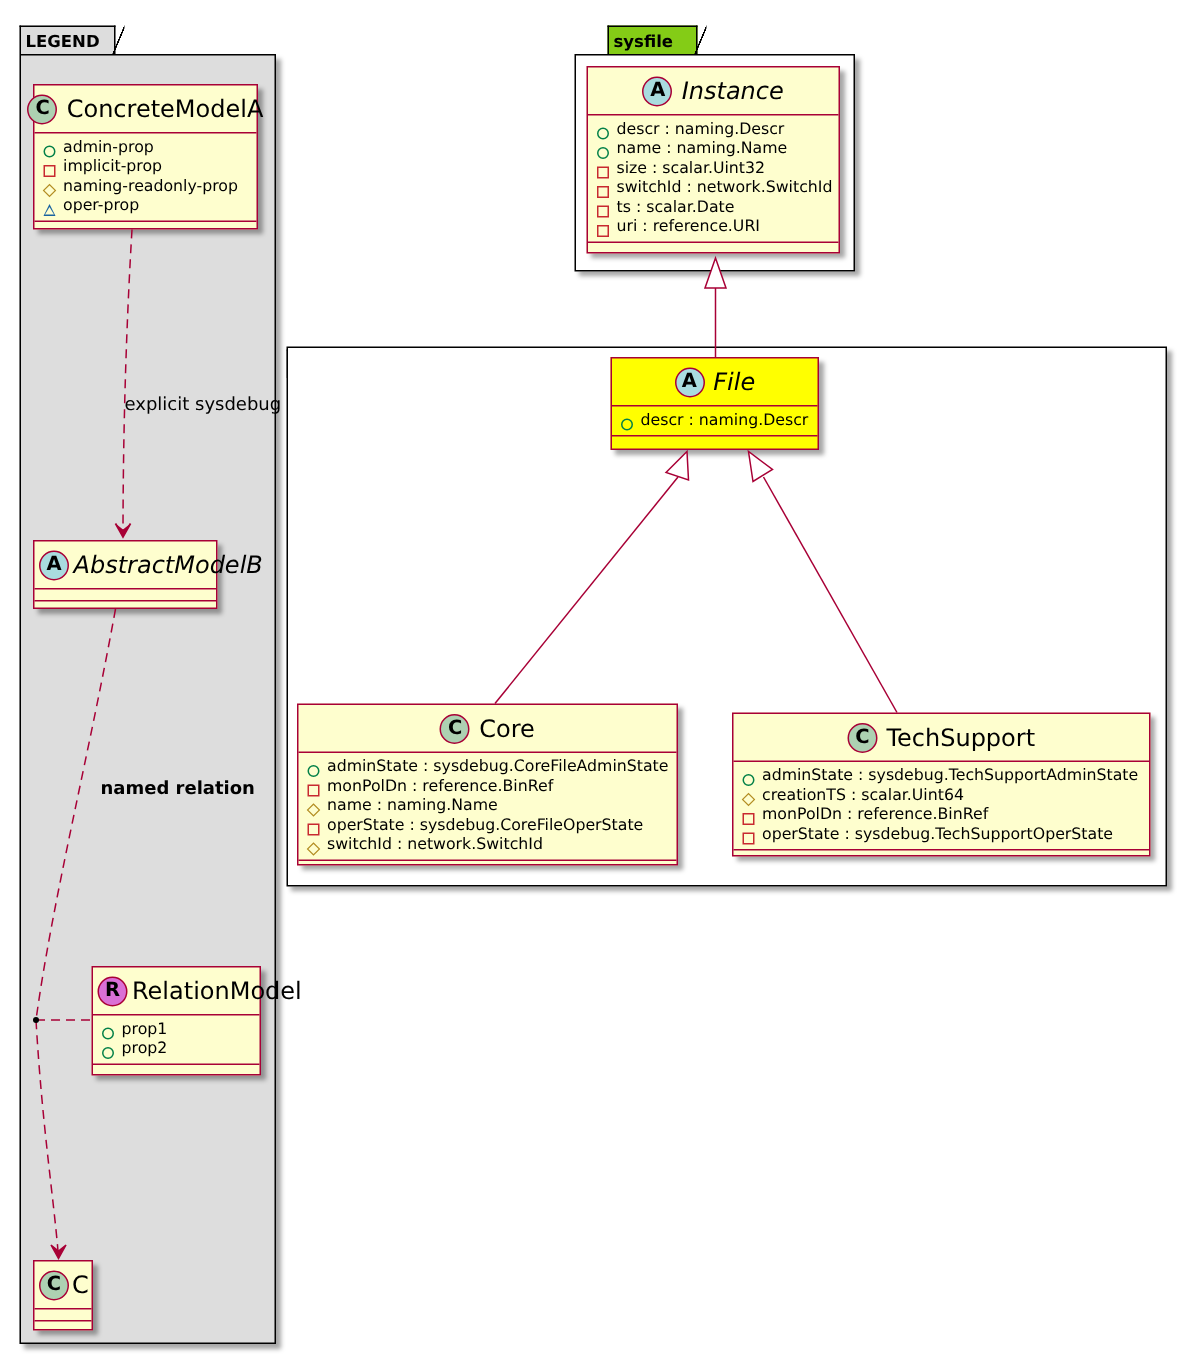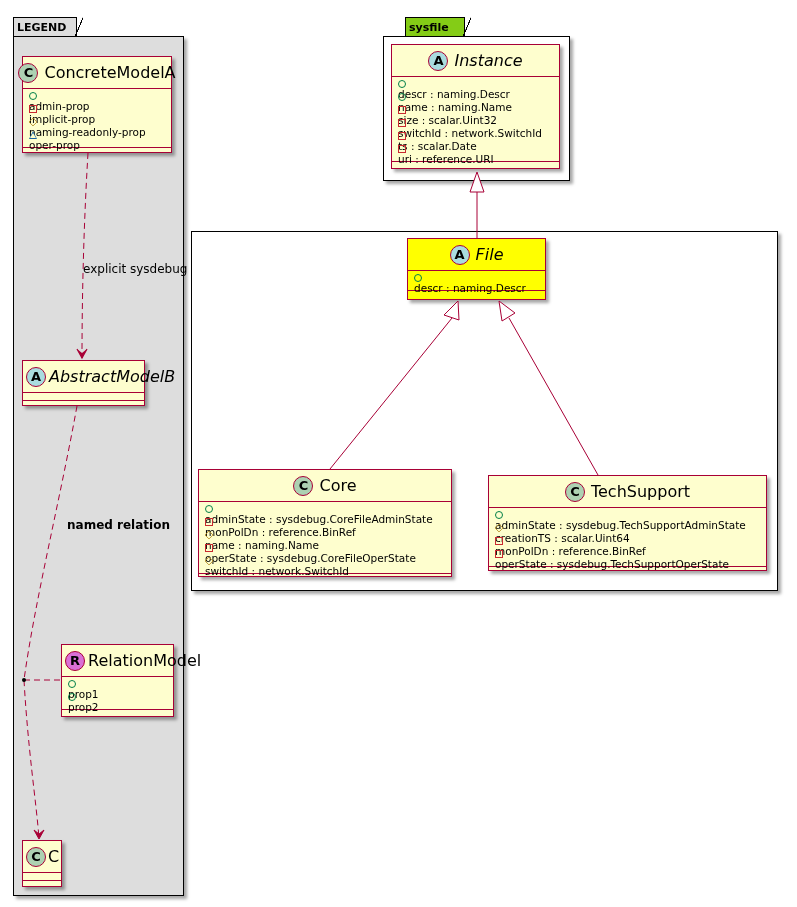--- a/index.html
+++ b/index.html
@@ -23,21 +23,21 @@
               border-bottom: 1.5px solid #A80036; box-sizing: border-box; }
   .cls-name { font-size: 16px; }
   .cls-name.abstract { font-style: italic; }
   .badge { width: 20px; height: 20px; border-radius: 50%; border: 1px solid #A80036;
            display: flex; align-items: center; justify-content: center;
            font-weight: bold; font-size: 13px; box-sizing: border-box; flex: none; }
   .badge.C { background: #ADD1B2; }
   .badge.A { background: #A9DCDF; }
   .badge.R { background: #DA70D6; }
   .attrs { padding: 3px 6px 3px 6px; border-bottom: 1.5px solid #A80036; }
-  .attr { display: flex; align-items: flex-start; height: 13px; line-height: 13px; font-size: 10.5px; white-space: nowrap; flex-direction: column; }
+  .attr { display: flex; align-items: flex-end; height: 13px; line-height: 13px; font-size: 10.5px; white-space: nowrap; }
   .vis { width: 8px; height: 8px; margin-right: 5px; flex: none; box-sizing: border-box; display: inline-block; }
   .vis.public { border: 1px solid #038048; border-radius: 50%; }
   .vis.private { border: 1px solid #C82930; }
   .vis.protected { border: 1px solid #B38D22; transform: rotate(45deg) scale(0.8); }
   .vis.package { width: 0; height: 0; border-left: 4.5px solid transparent; border-right: 4.5px solid transparent;
                  border-bottom: 8px solid #1963A0; position: relative; }
   .vis.package::after { content: ""; position: absolute; left: -3px; top: 2px; width: 0; height: 0;
                  border-left: 3px solid transparent; border-right: 3px solid transparent; border-bottom: 5px solid #FEFECE; }
   .empty-sec { height: 8px; }
 

